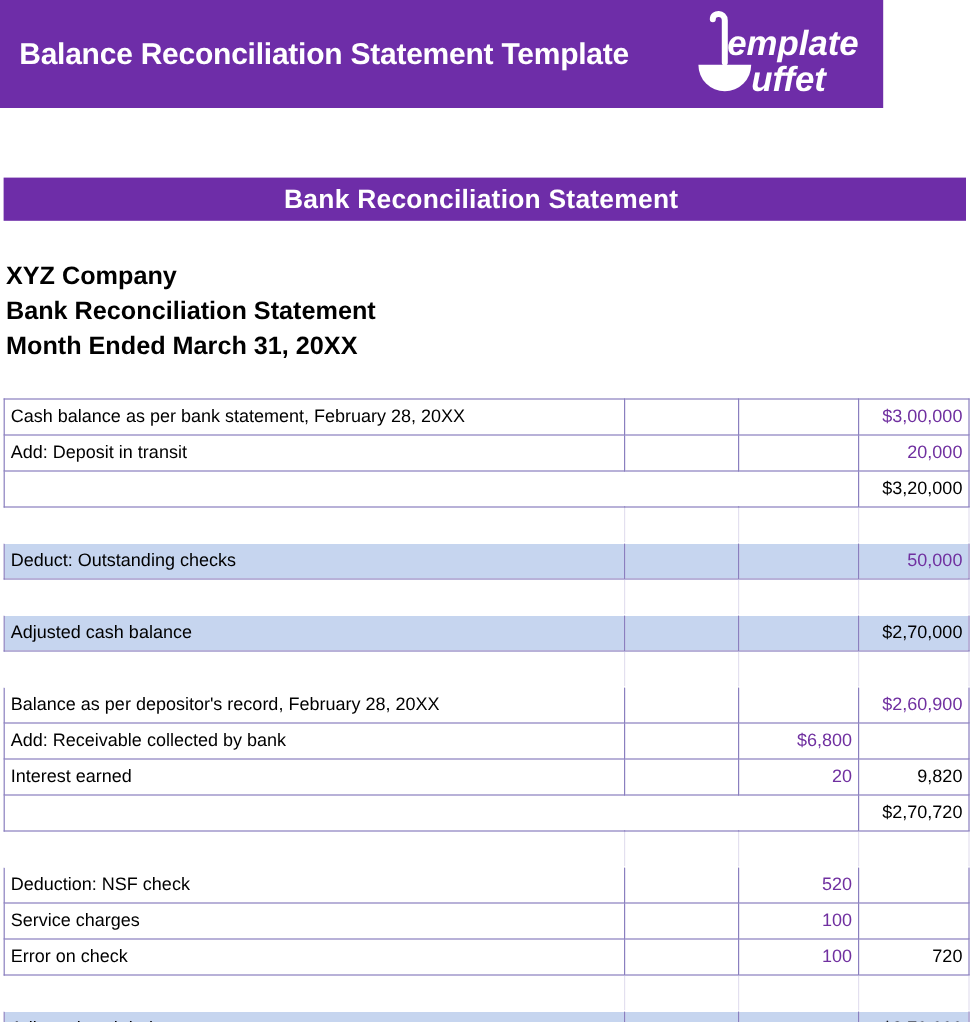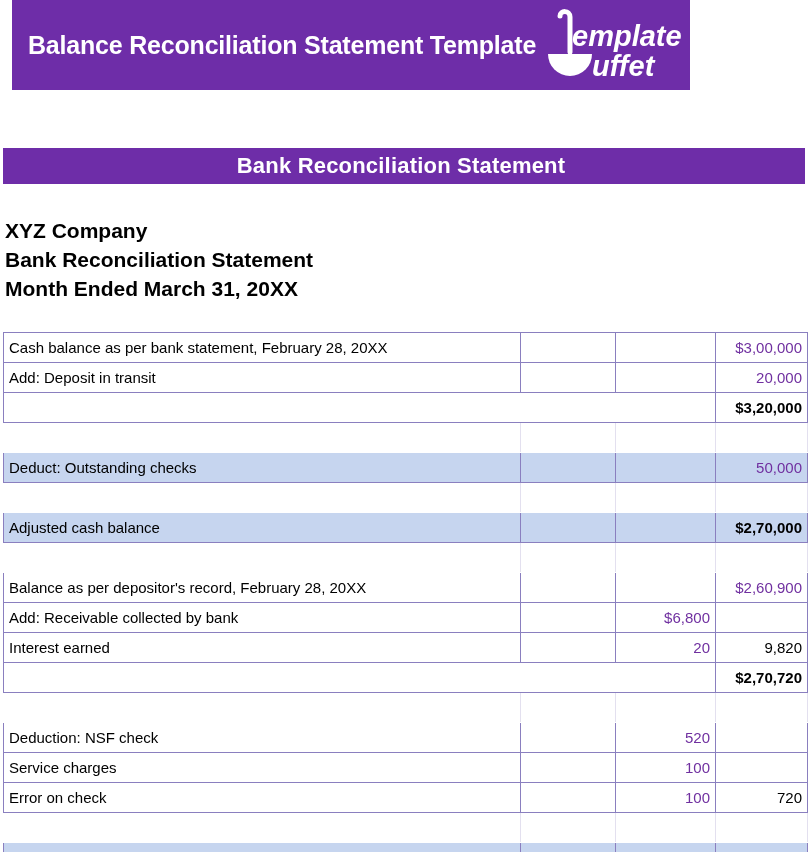--- a/index.html
+++ b/index.html
@@ -16,22 +16,22 @@
   .page {
     position: relative;
     width: 810px;
     height: 852px;
     background: #ffffff;
   }
 
   
   .brandbar {
     position: absolute;
-    left: 12px; top: 0;
-    width: 678px;
+    left: 0; top: 0;
+    width: 736px;
     height: 90px;
     background: #6e2da8;
     display: flex;
     align-items: center;
     justify-content: space-between;
   }
   .brand-title {
     color: #ffffff;
     font-size: 25px;
     font-weight: bold;
@@ -129,21 +129,21 @@
     height: 29px;
   }
   tr.spacer td.gridline {
     border-left: 1px solid #e3e0ef;
     border-right: 1px solid #e3e0ef;
   }
 
   
   td.total-box {
     border: 1px solid #3b3b3b;
-    font-weight: bold;
+    font-weight: normal;
   }
 </style>
 </head>
 <body>
 
 <div class="page">
 
   <div class="brandbar">
     <div class="brand-title">Balance Reconciliation Statement Template</div>
 

